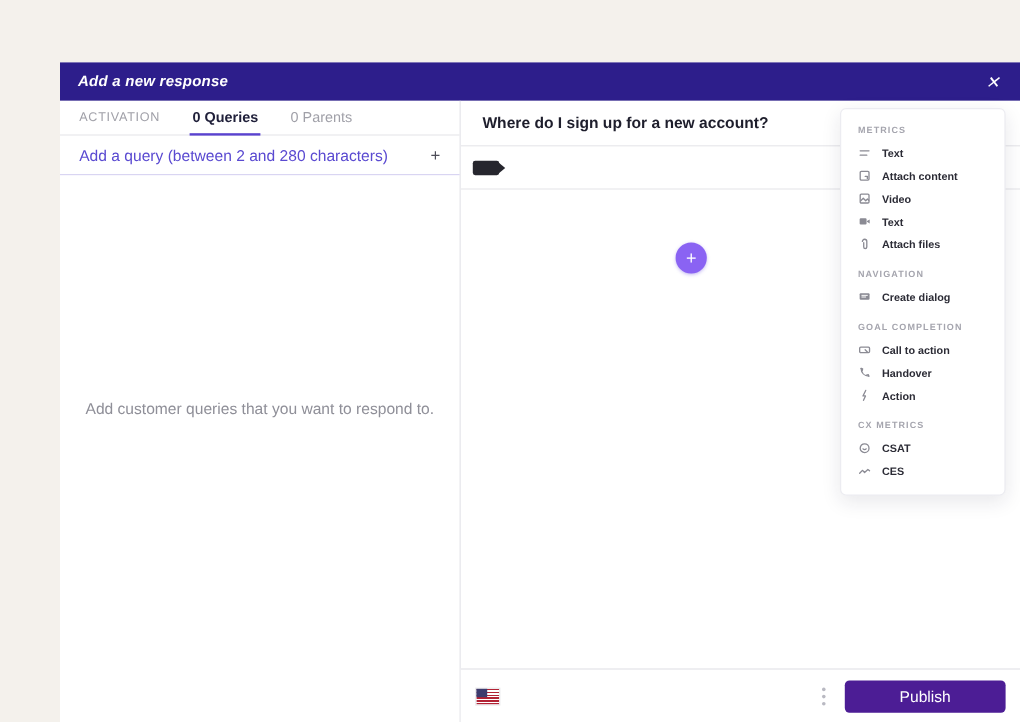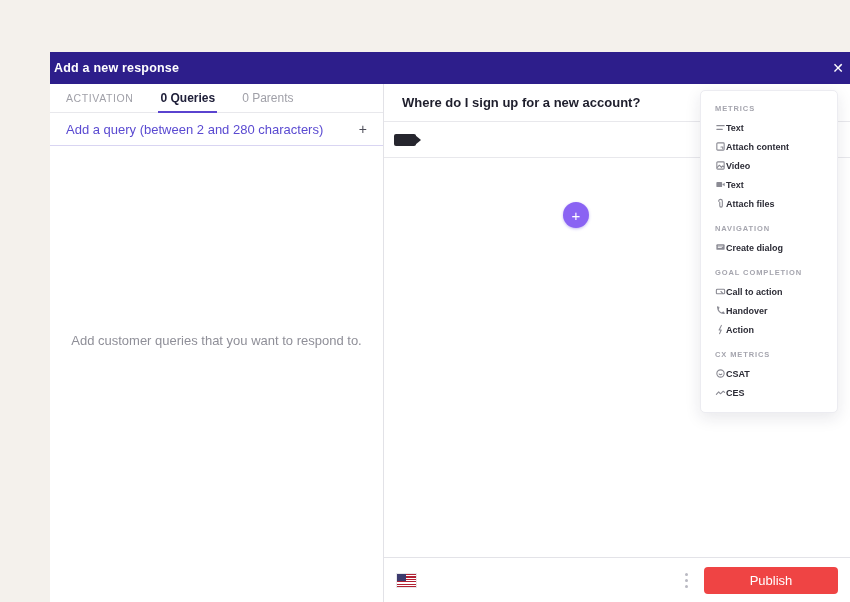--- a/index.html
+++ b/index.html
@@ -1,21 +1,21 @@
 <!DOCTYPE html>
 <html><head>
 <meta charset="utf-8">
 <style>
   * { margin:0; padding:0; box-sizing:border-box; }
   html,body { width:850px; height:602px; font-family:"Liberation Sans", sans-serif; }
   .screen { position:relative; width:850px; height:602px; background:#f4f1ec; overflow:hidden; }
 
   .modal { position:absolute; left:50px; top:52px; right:0; bottom:0; background:#fff; display:flex; flex-direction:column; }
 
-  .modal-header { height:32px; background:#2d1e8b; display:flex; align-items:center; padding:0 4px; flex:0 0 auto; }
+  .modal-header { height:32px; background:#2d1e8b; display:flex; align-items:center; padding:0 15px; flex:0 0 auto;font-style:italic; }
   .modal-title { color:#fff; font-size:12.5px; font-weight:700; letter-spacing:.2px; }
   .close-btn { margin-left:auto; color:#fff; font-size:14px; cursor:pointer; line-height:1; padding:2px; }
 
   .modal-body { flex:1; display:flex; min-height:0; }
 
   
   .left-panel { width:334px; flex:0 0 auto; border-right:1px solid #e2e2e7; position:relative; background:#fff; }
   .tabs { height:29px; display:flex; align-items:center; gap:27px; padding:0 16px; border-bottom:1px solid #e8e8ec; }
   .tab { font-size:12px; color:#a0a0a8; cursor:pointer; height:100%; display:flex; align-items:center; position:relative; }
   .tab.upper { font-size:10.5px; letter-spacing:.6px; }
@@ -40,26 +40,26 @@
 
   .canvas-area { flex:1; position:relative; }
   .add-block-btn { position:absolute; left:179px; top:44px; width:26px; height:26px; border-radius:50%; background:#8a63f3; color:#fff; font-size:15px; display:flex; align-items:center; justify-content:center; cursor:pointer; box-shadow:0 1px 3px rgba(90,60,220,.35); }
 
   .right-footer { height:45px; flex:0 0 auto; border-top:1px solid #e3e3e8; display:flex; align-items:center; padding:0 12px; gap:14px; background:#fff; }
   .flag { position:relative; width:21px; height:15px; background:repeating-linear-gradient(#b22234 0 1.2px, #fff 1.2px 2.4px); border:1px solid #e8e8ea; cursor:pointer; }
   .flag .canton { position:absolute; left:0; top:0; width:9px; height:7px; background:#3c3b6e; }
   .footer-spacer { flex:1; }
   .kebab { display:flex; flex-direction:column; gap:3px; padding:4px 2px; cursor:pointer; }
   .kebab i { width:3px; height:3px; border-radius:50%; background:#b9b9c2; }
-  .publish-btn { width:134px; height:27px; background:#ef4444; color:#fff; border:none; border-radius:4px; font-size:13px; font-family:"Liberation Sans", sans-serif; cursor:pointer; }
+  .publish-btn { width:134px; height:27px; background:#4c1d95; color:#fff; border:none; border-radius:4px; font-size:13px; font-family:"Liberation Sans", sans-serif; cursor:pointer; }
 
   
   .popover { position:absolute; left:700px; top:90px; width:138px; background:#fff; border:1px solid #ececf1; border-radius:5px; box-shadow:0 5px 16px rgba(30,30,60,.10); padding:2px 0 10px; z-index:10; }
   .menu-section-title { padding:11px 14px 5px; font-size:7.5px; letter-spacing:.9px; color:#a5a5ae; font-weight:700; }
-  .menu-item { display:flex; align-items:center; padding:4px 14px; cursor:pointer; }
+  .menu-item { display:flex; align-items:center; gap:9px; padding:4px 14px; cursor:pointer; }
   .menu-item .mi { width:11px; height:11px; flex:0 0 auto; display:flex; align-items:center; justify-content:center; }
   .menu-item .ml { font-size:9px; font-weight:700; color:#2c2c36; }
   .mi svg { width:11px; height:11px; stroke:#8b8b94; fill:none; stroke-width:1.2; stroke-linecap:round; stroke-linejoin:round; }
 </style>
 </head>
 <body>
 
 <div class="screen">
   <div class="modal">
 

